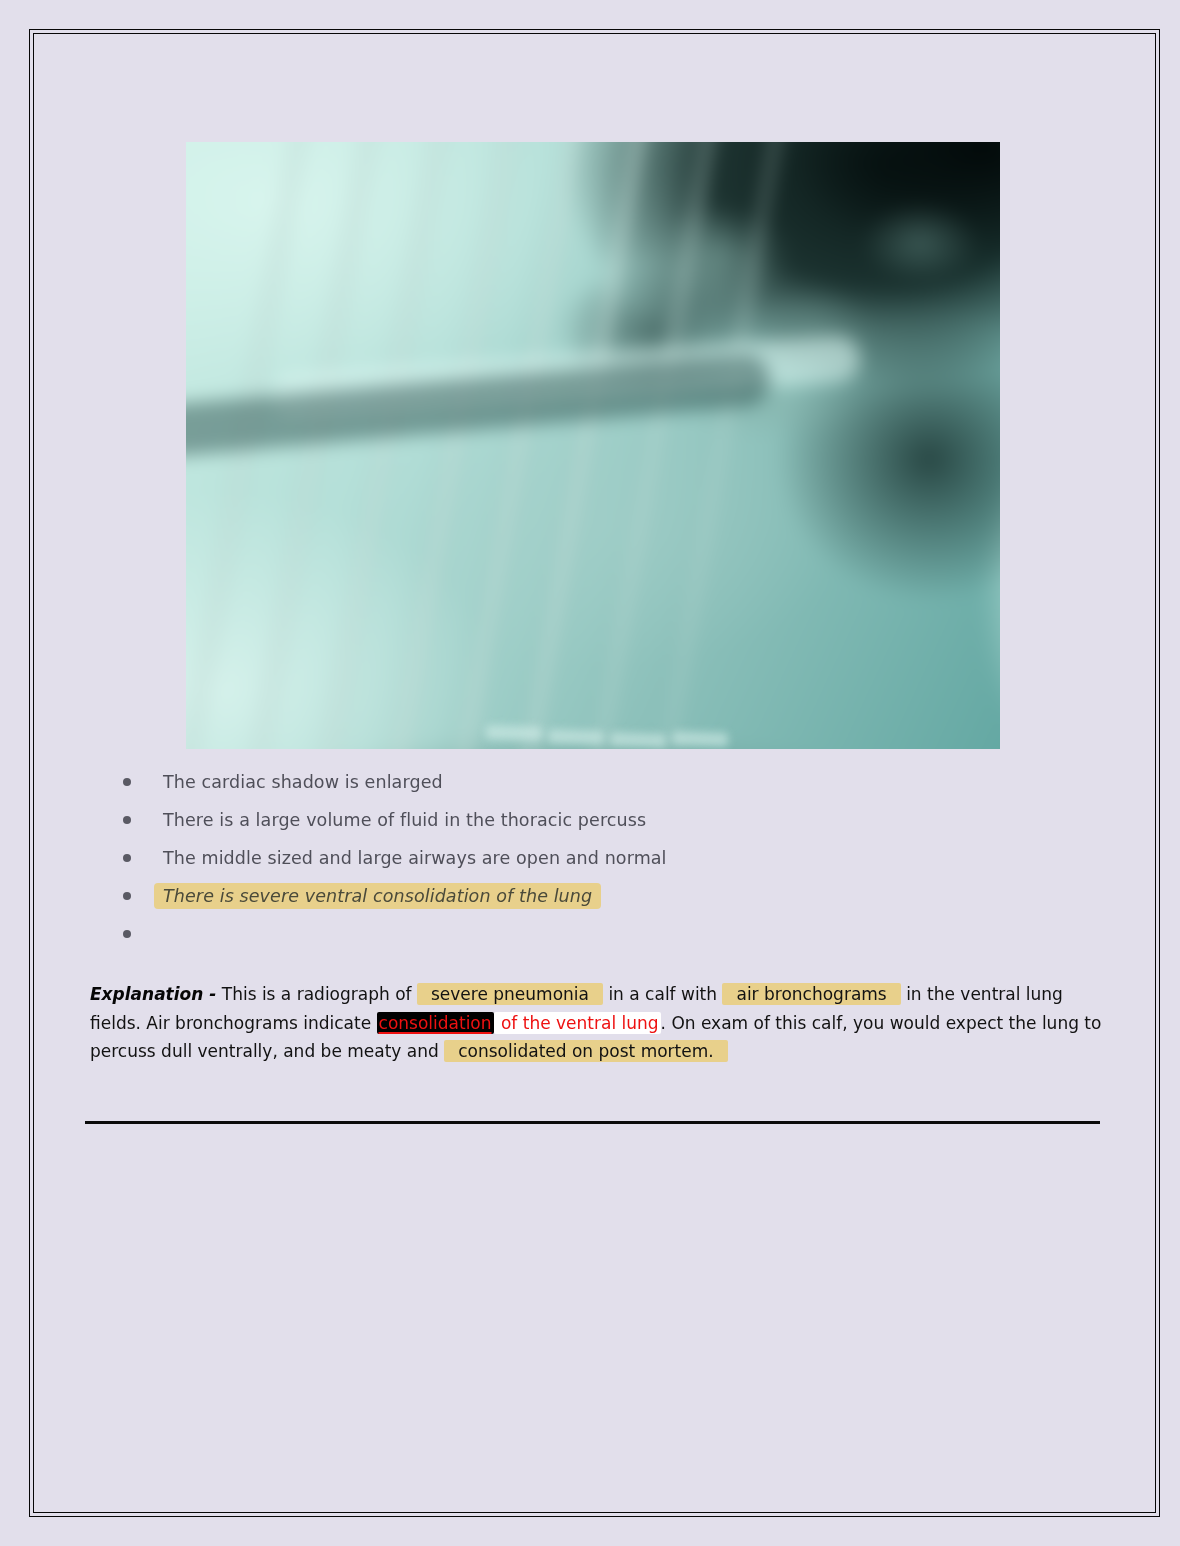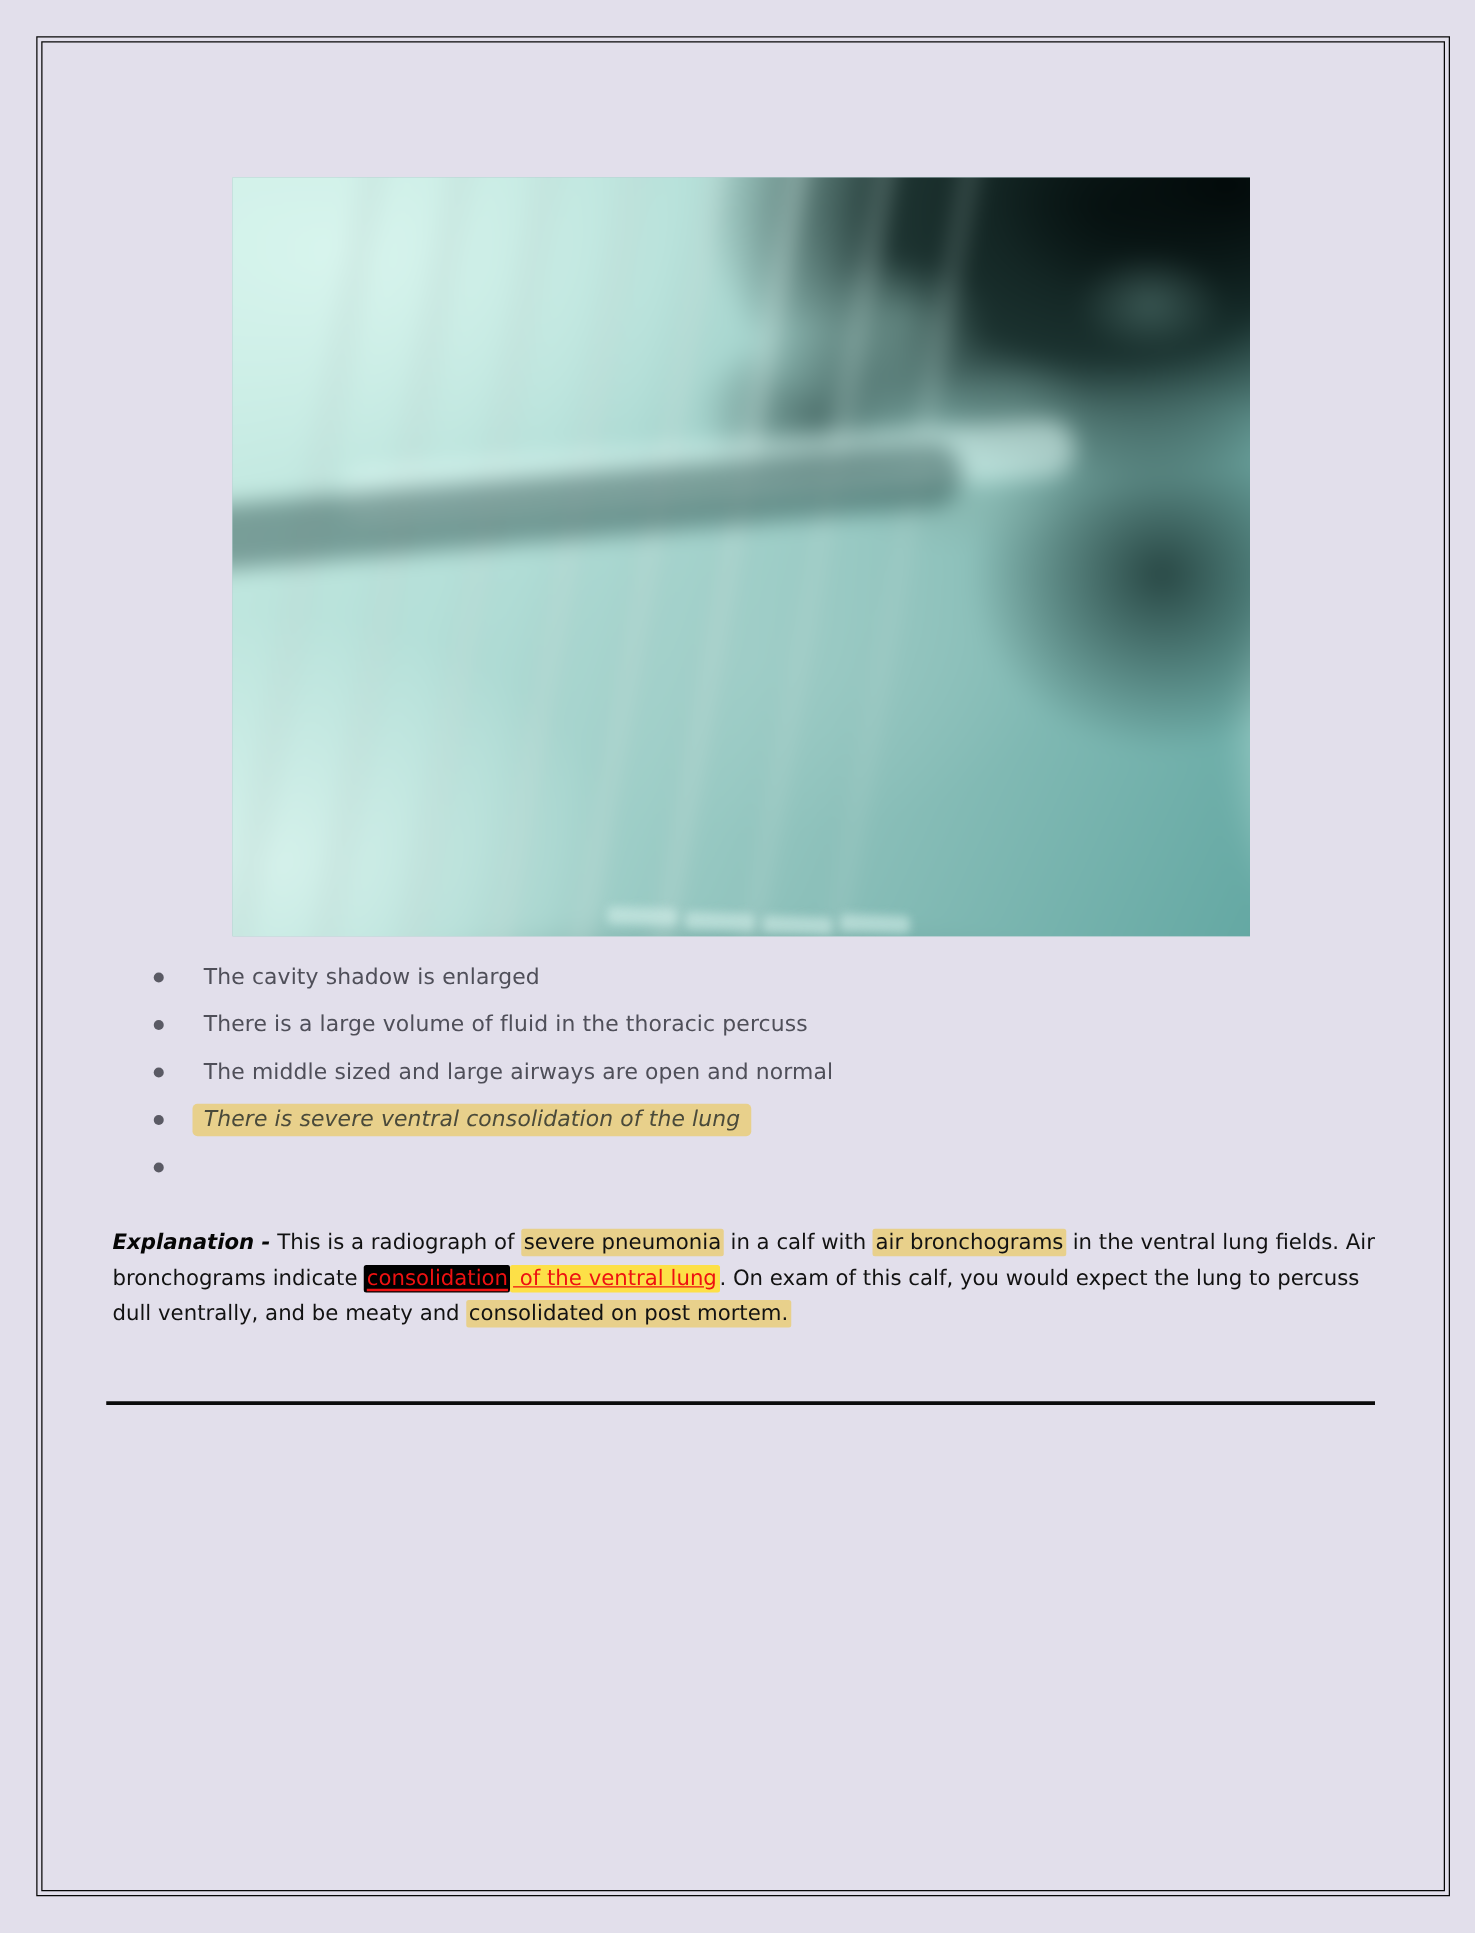--- a/index.html
+++ b/index.html
@@ -91,22 +91,22 @@
   .option-text.hl{
     background:#e8d08b;border-radius:4px;padding:3px 9px;margin-left:-9px;color:#4a4a3a;font-style:italic;
   }
 
   
   .explanation{
     position:absolute;left:90px;top:980px;width:1016px;
     font-size:17px;line-height:28.5px;color:#121212;margin:0;
   }
   .exp-label{font-weight:bold;color:#060606;font-style:italic;}
-  .seg-hl{background:#e8d08b;border-radius:2px;padding:1px 2px;}
-  .seg-hl-red{background:#fde047;border-radius:2px;padding:1px 2px;color:#ee1111;text-decoration:underline;}
+  .seg-hl{background:#e8d08b;border-radius:2px;padding:1px 14px;}
+  .seg-hl-red{background:#ffffff;border-radius:2px;padding:1px 2px;color:#ee1111;}
   .seg-hl-red-u{
     background:#000000;border-radius:2px;padding:1px 2px;color:#ee1111;
     text-decoration:underline;text-decoration-color:#ee1111;text-decoration-thickness:2px;text-underline-offset:3px;
   }
 
   
   .divider{
     position:absolute;left:85px;top:1121px;width:1015px;height:3px;background:#0b0b0b;
   }
 </style>
@@ -134,21 +134,21 @@
     <div class="vert v1"></div>
     <div class="vert v2"></div>
     <div class="vert v3"></div>
     <div class="vert v4"></div>
   </div>
 </div>
 
 <div class="options">
   <div class="option">
     <span class="bullet-dot"></span>
-    <span class="option-text">The cavity shadow is enlarged</span>
+    <span class="option-text">The cardiac shadow is enlarged</span>
   </div>
   <div class="option">
     <span class="bullet-dot"></span>
     <span class="option-text">There is a large volume of fluid in the thoracic percuss</span>
   </div>
   <div class="option">
     <span class="bullet-dot"></span>
     <span class="option-text">The middle sized and large airways are open and normal</span>
   </div>
   <div class="option">

